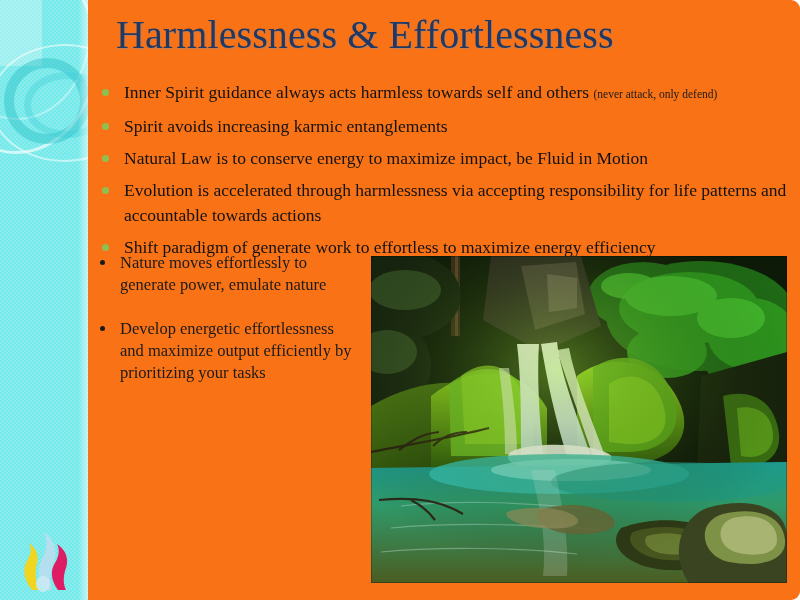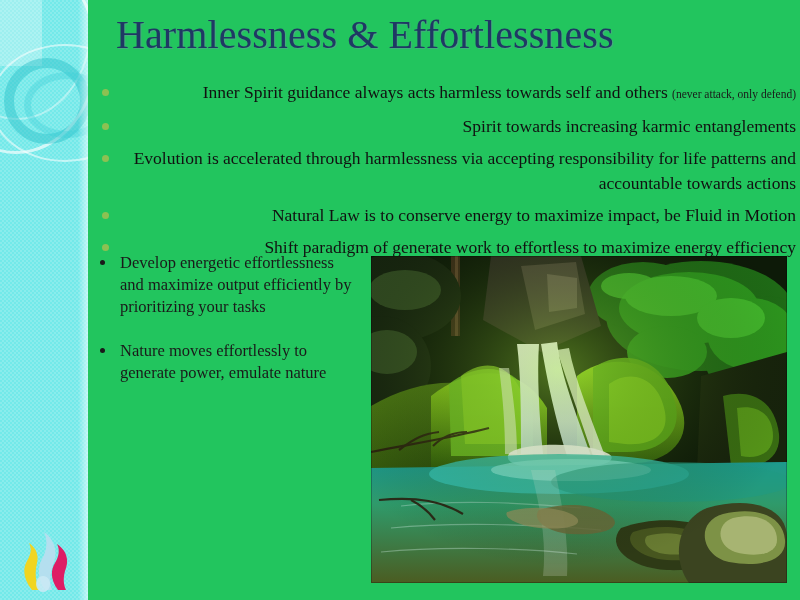--- a/index.html
+++ b/index.html
@@ -2,22 +2,23 @@
 <html><head>
 <meta charset="utf-8">
 <style>
   html,body{margin:0;padding:0;}
   body{
     width:800px;height:600px;overflow:hidden;
     background:#ffffff;
     font-family:"Liberation Serif", serif;
   }
   #slide{
-    position:relative;width:800px;height:600px;background:#22c55e;
-    box-sizing:border-box;
+    position:relative;width:800px;height:600px;background:#f97316;
+    box-sizing:border-box;
+    border-radius:9px;
   }
 
   
   #sidebar{
     position:absolute;left:0;top:0;width:88px;height:600px;
     background:#73e9e9;
     overflow:hidden;
   }
   #sidebar .texture{
     position:absolute;inset:0;
@@ -87,21 +88,21 @@
   #main-list{
     position:absolute;left:96px;top:80px;width:700px;
     list-style:none;margin:0;padding:0;
   }
   #main-list li{
     position:relative;
     padding-left:28px;
     margin-bottom:7px;
     color:#111111;
     font-family:"Liberation Serif", serif;
-    font-size:17.5px;line-height:25px;text-align:right;
+    font-size:17.5px;line-height:25px;
   }
   #main-list li .dot{
     position:absolute;left:6px;top:9px;width:7px;height:7px;
     border-radius:50%;background:#8cc152;
   }
   #main-list li .note{
     font-size:11.5px;
     color:#1a1a1a;
   }
 
@@ -160,44 +161,44 @@
   <div id="title">Harmlessness &amp; Effortlessness</div>
 
   <ul id="main-list">
     <li>
       <span class="dot"></span>
       <span>Inner Spirit guidance always acts harmless towards self and others</span>
       <span class="note">(never attack, only defend)</span>
     </li>
     <li>
       <span class="dot"></span>
-      <span>Spirit towards increasing karmic entanglements</span>
+      <span>Spirit avoids increasing karmic entanglements</span>
+    </li>
+    <li>
+      <span class="dot"></span>
+      <span>Natural Law is to conserve energy to maximize impact, be Fluid in Motion</span>
     </li>
     <li>
       <span class="dot"></span>
       <span>Evolution is accelerated through harmlessness via accepting responsibility for life patterns and accountable towards actions</span>
     </li>
     <li>
       <span class="dot"></span>
-      <span>Natural Law is to conserve energy to maximize impact, be Fluid in Motion</span>
-    </li>
-    <li>
-      <span class="dot"></span>
       <span>Shift paradigm of generate work to effortless to maximize energy efficiency</span>
     </li>
   </ul>
 
   <ul id="sub-list">
     <li>
       <span class="dot"></span>
+      <span>Nature moves effortlessly to generate power,  emulate nature</span>
+    </li>
+    <li>
+      <span class="dot"></span>
       <span>Develop energetic effortlessness and maximize output efficiently by prioritizing your tasks</span>
-    </li>
-    <li>
-      <span class="dot"></span>
-      <span>Nature moves effortlessly to generate power,  emulate nature</span>
     </li>
   </ul>
 
   <div id="photo">
     <svg viewBox="0 0 416 327" preserveAspectRatio="none" xmlns="http://www.w3.org/2000/svg">
       <defs>
         <linearGradient id="skyDark" x1="0" y1="0" x2="0" y2="1">
           <stop offset="0%" stop-color="#0a1206"></stop>
           <stop offset="100%" stop-color="#12200c"></stop>
         </linearGradient>

